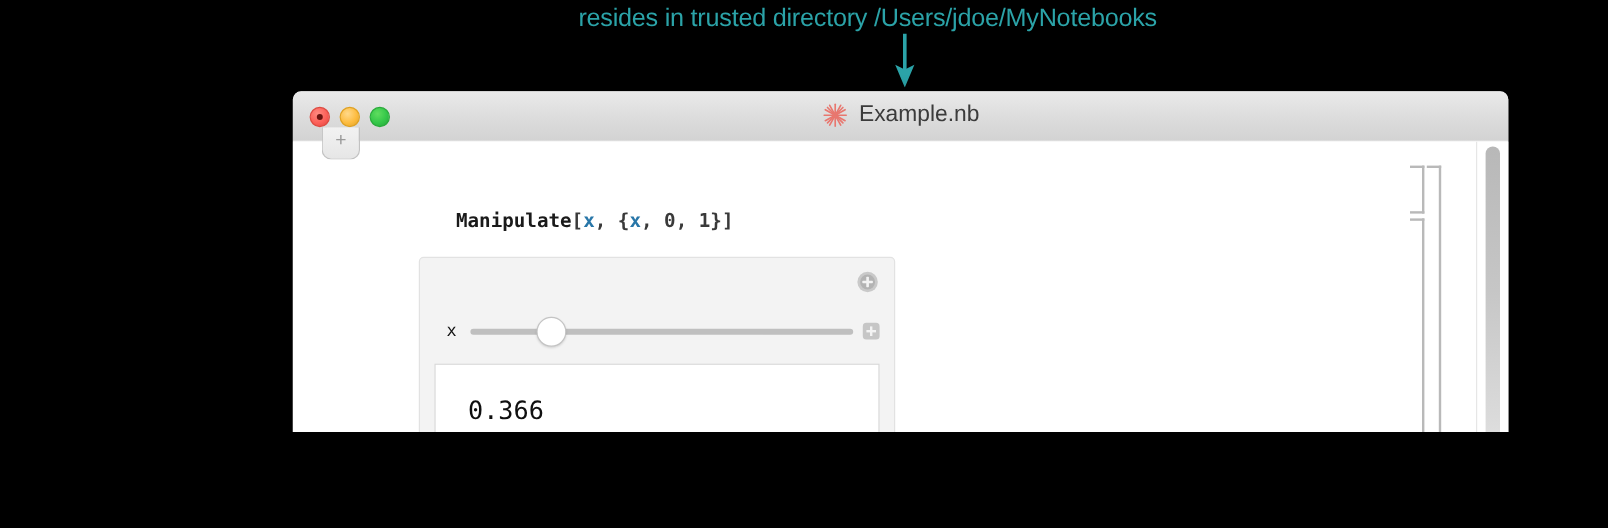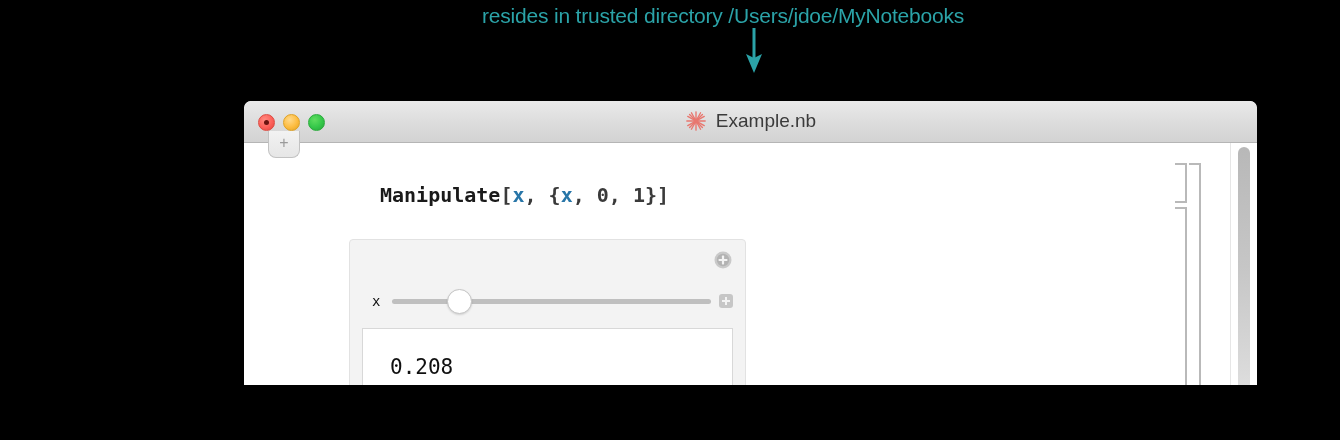--- a/index.html
+++ b/index.html
@@ -43,21 +43,20 @@
     position: absolute;
     left: 244px;
     top: 76px;
     width: 1013px;
     height: 284px;
     background: #ffffff;
     border-top-left-radius: 7px;
     border-top-right-radius: 7px;
     box-shadow: 0 3px 14px rgba(0,0,0,0.45);
     overflow: hidden;
-    margin-top: 25px;
   }
   #titlebar {
     position: relative;
     height: 41px;
     background: linear-gradient(to bottom, #eaeaea 0%, #dcdcdc 55%, #d3d3d3 100%);
     border-bottom: 1px solid #b5b5b5;
     border-top-left-radius: 7px;
     border-top-right-radius: 7px;
   }
   .traffic {
@@ -142,23 +141,23 @@
   #nb-content {
     position: absolute;
     left: 0; top: 0; right: 26px; bottom: 0;
     background: #ffffff;
     overflow: hidden;
   }
 
   #code-line {
     position: absolute;
     left: 100px;
-    top: 40px;
+    top: 56px;
     font-family: "DejaVu Sans Mono", monospace;
-    font-size: 20px;
+    font-size: 16px;
     font-weight: bold;
     white-space: pre;
     color: #1a1a1a;
     padding-left: 36px;
   }
   .tok-sym { color: #2876a8; }
   .tok-punc { color: #3a3a3a; }
 
   
   #manipulate-panel {
@@ -349,21 +348,21 @@
         <div id="slider-row">
           <span id="slider-label">x</span>
           <div id="slider-track-wrap">
             <div id="slider-track"></div>
             <div id="slider-thumb" style="left: calc(20.8% - 11px);"></div>
           </div>
           <div id="slider-stepper"></div>
         </div>
 
         <div id="output-box">
-          <div id="output-value">0.208</div>
+          <div id="output-value">0.366</div>
         </div>
       </div>
 
       <div class="cell-bracket" id="bracket-input"></div>
       <div class="cell-bracket" id="bracket-output"></div>
       <div class="cell-bracket" id="bracket-group"></div>
     </div>
 
     <div id="scrollbar">
       <div id="scroll-thumb"></div>

